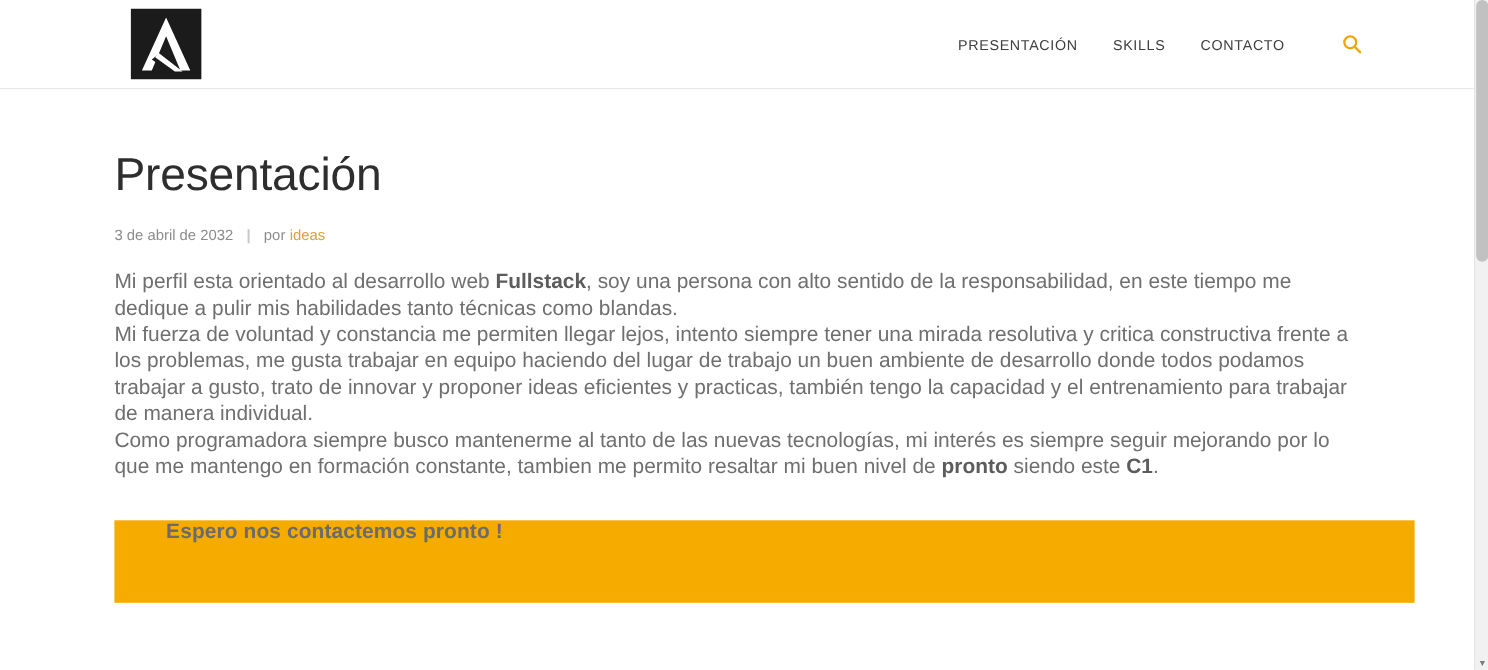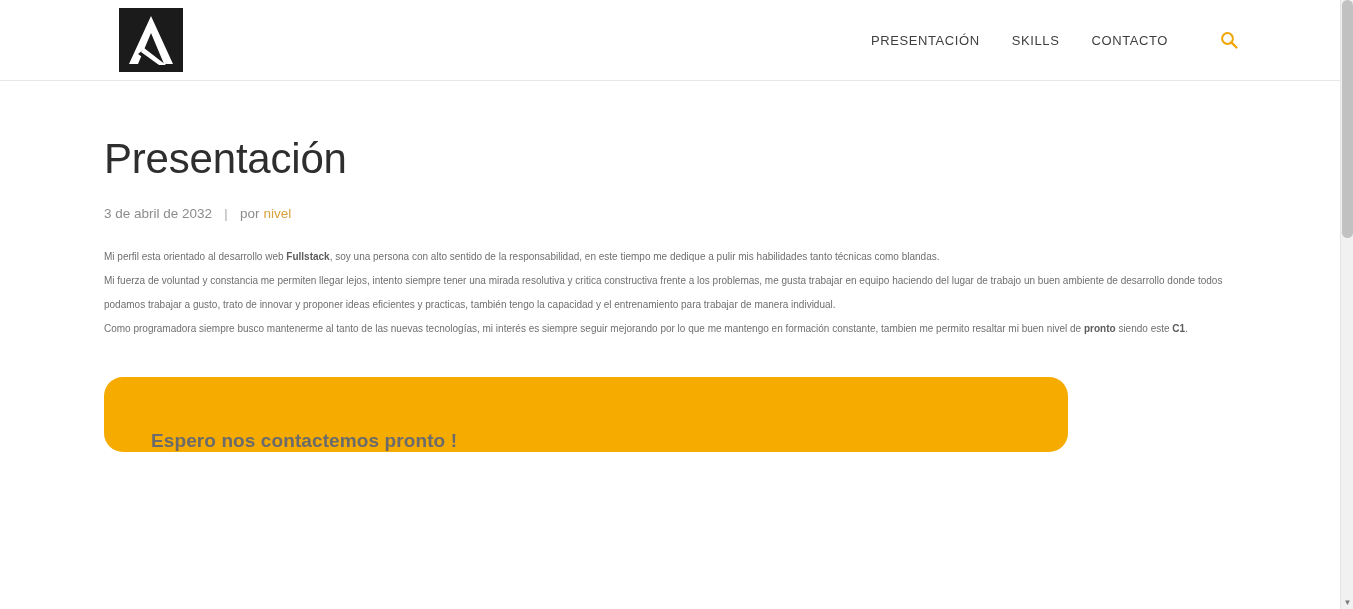--- a/index.html
+++ b/index.html
@@ -98,36 +98,35 @@
     font-weight: bold;
   }
   .meta .author-link {
     color: #d9a13b;
     text-decoration: none;
     margin-left: 4px;
   }
 
   .body-copy {
     margin-top: 24px;
-    font-size: 10px;
+    font-size: 19px;
     line-height: 24px;
     color: #6f6f6f;
     max-width: 1140px;
   }
   .body-copy p { margin: 0; }
   .body-copy b { color: #5c5c5c; font-weight: 700; }
 
   .cta-banner {
     margin-top: 36px;
-    width: 964px;
+    width: 1182px;
     height: 75px;
     background: #f5ab00;
     display: flex;
-    align-items: flex-end;
-    border-radius: 19px;
+    align-items: flex-start;
   }
   .cta-text {
     margin-left: 47px;
     font-size: 19px;
     font-weight: 700;
     color: #6b6b6b;
     letter-spacing: 0.1px;
   }
 
   
@@ -194,21 +193,21 @@
 
 <main class="main">
   <div class="content">
 
     <h1 class="page-title">Presentación</h1>
 
     <div class="meta">
       <span>3 de abril de 2032</span>
       <span class="sep">|</span>
       <span>por</span>
-      <a class="author-link" href="#">nivel</a>
+      <a class="author-link" href="#">ideas</a>
     </div>
 
     <div class="body-copy">
       <p><span>Mi perfil esta orientado al desarrollo web </span><b>Fullstack</b><span>, soy una persona con alto sentido de la responsabilidad, en este tiempo me dedique a pulir mis habilidades tanto técnicas como blandas.</span></p>
       <p><span>Mi fuerza de voluntad y constancia me permiten llegar lejos, intento siempre tener una mirada resolutiva y critica constructiva frente a los problemas, me gusta trabajar en equipo haciendo del lugar de trabajo un buen ambiente de desarrollo donde todos podamos trabajar a gusto, trato de innovar y proponer ideas eficientes y practicas, también tengo la capacidad y el entrenamiento para trabajar de manera individual.</span></p>
       <p><span>Como programadora siempre busco mantenerme al tanto de las nuevas tecnologías, mi interés es siempre seguir mejorando por lo que me mantengo en formación constante, tambien me permito resaltar mi buen nivel de </span><b>pronto</b><span> siendo este </span><b>C1</b><span>.</span></p>
     </div>
 
     <div class="cta-banner" style="background: rgb(245, 171, 0);">
       <span class="cta-text" style="color: rgb(107, 107, 107);">Espero nos contactemos pronto !</span>

